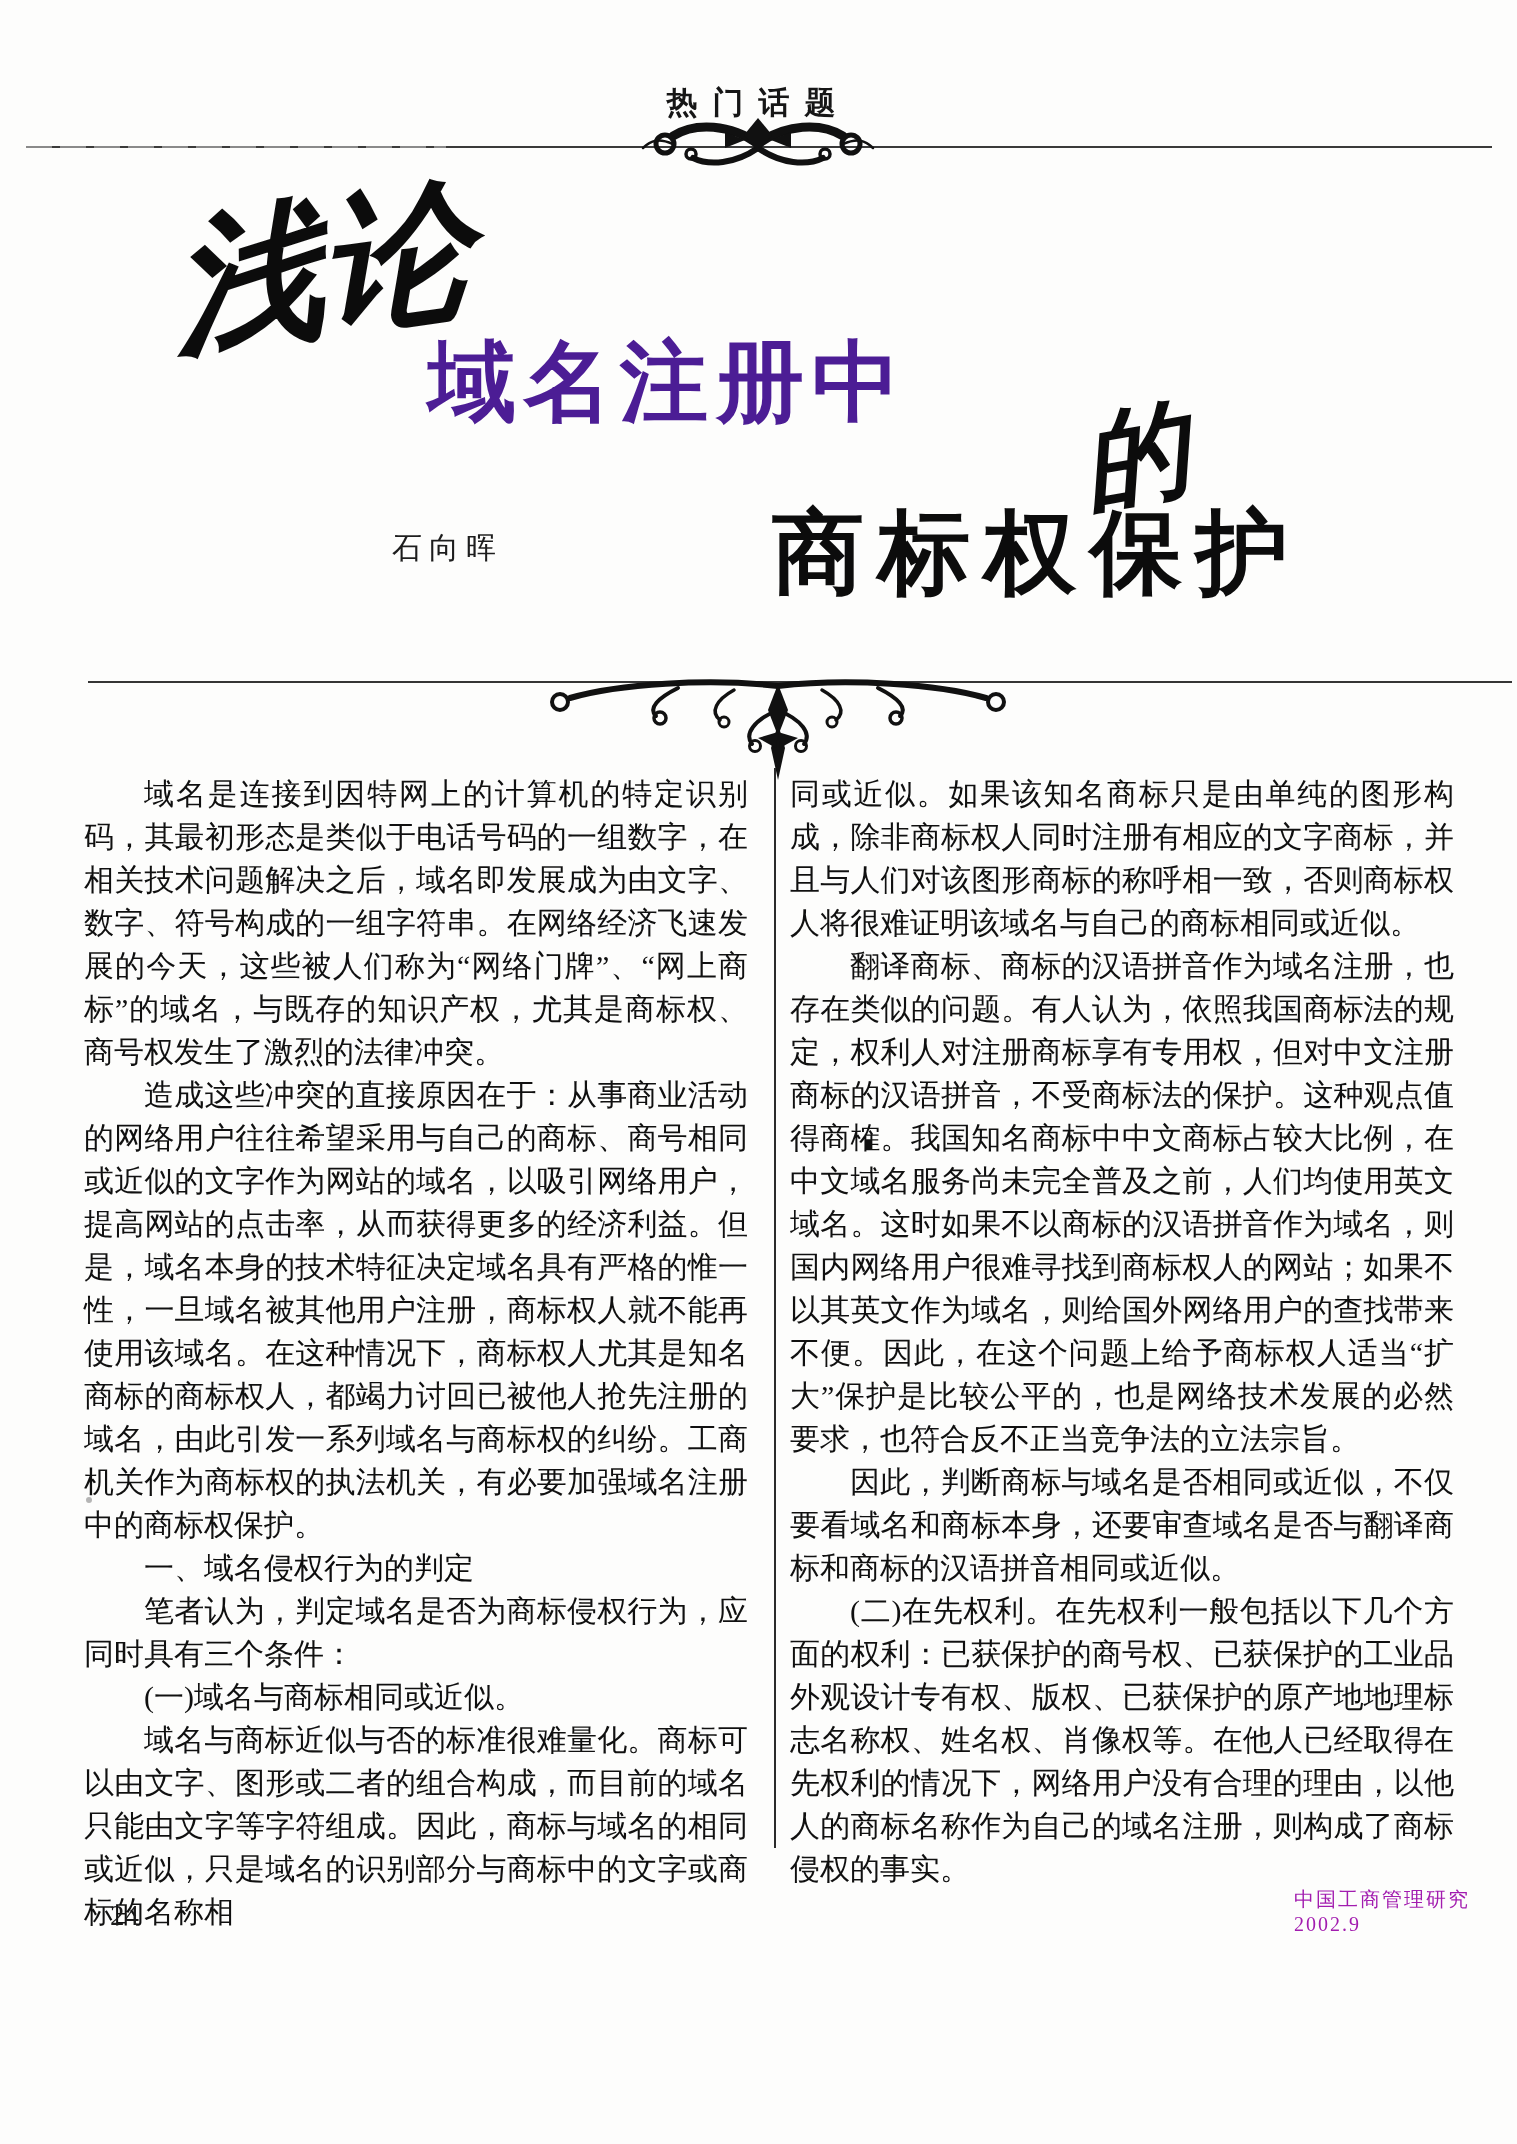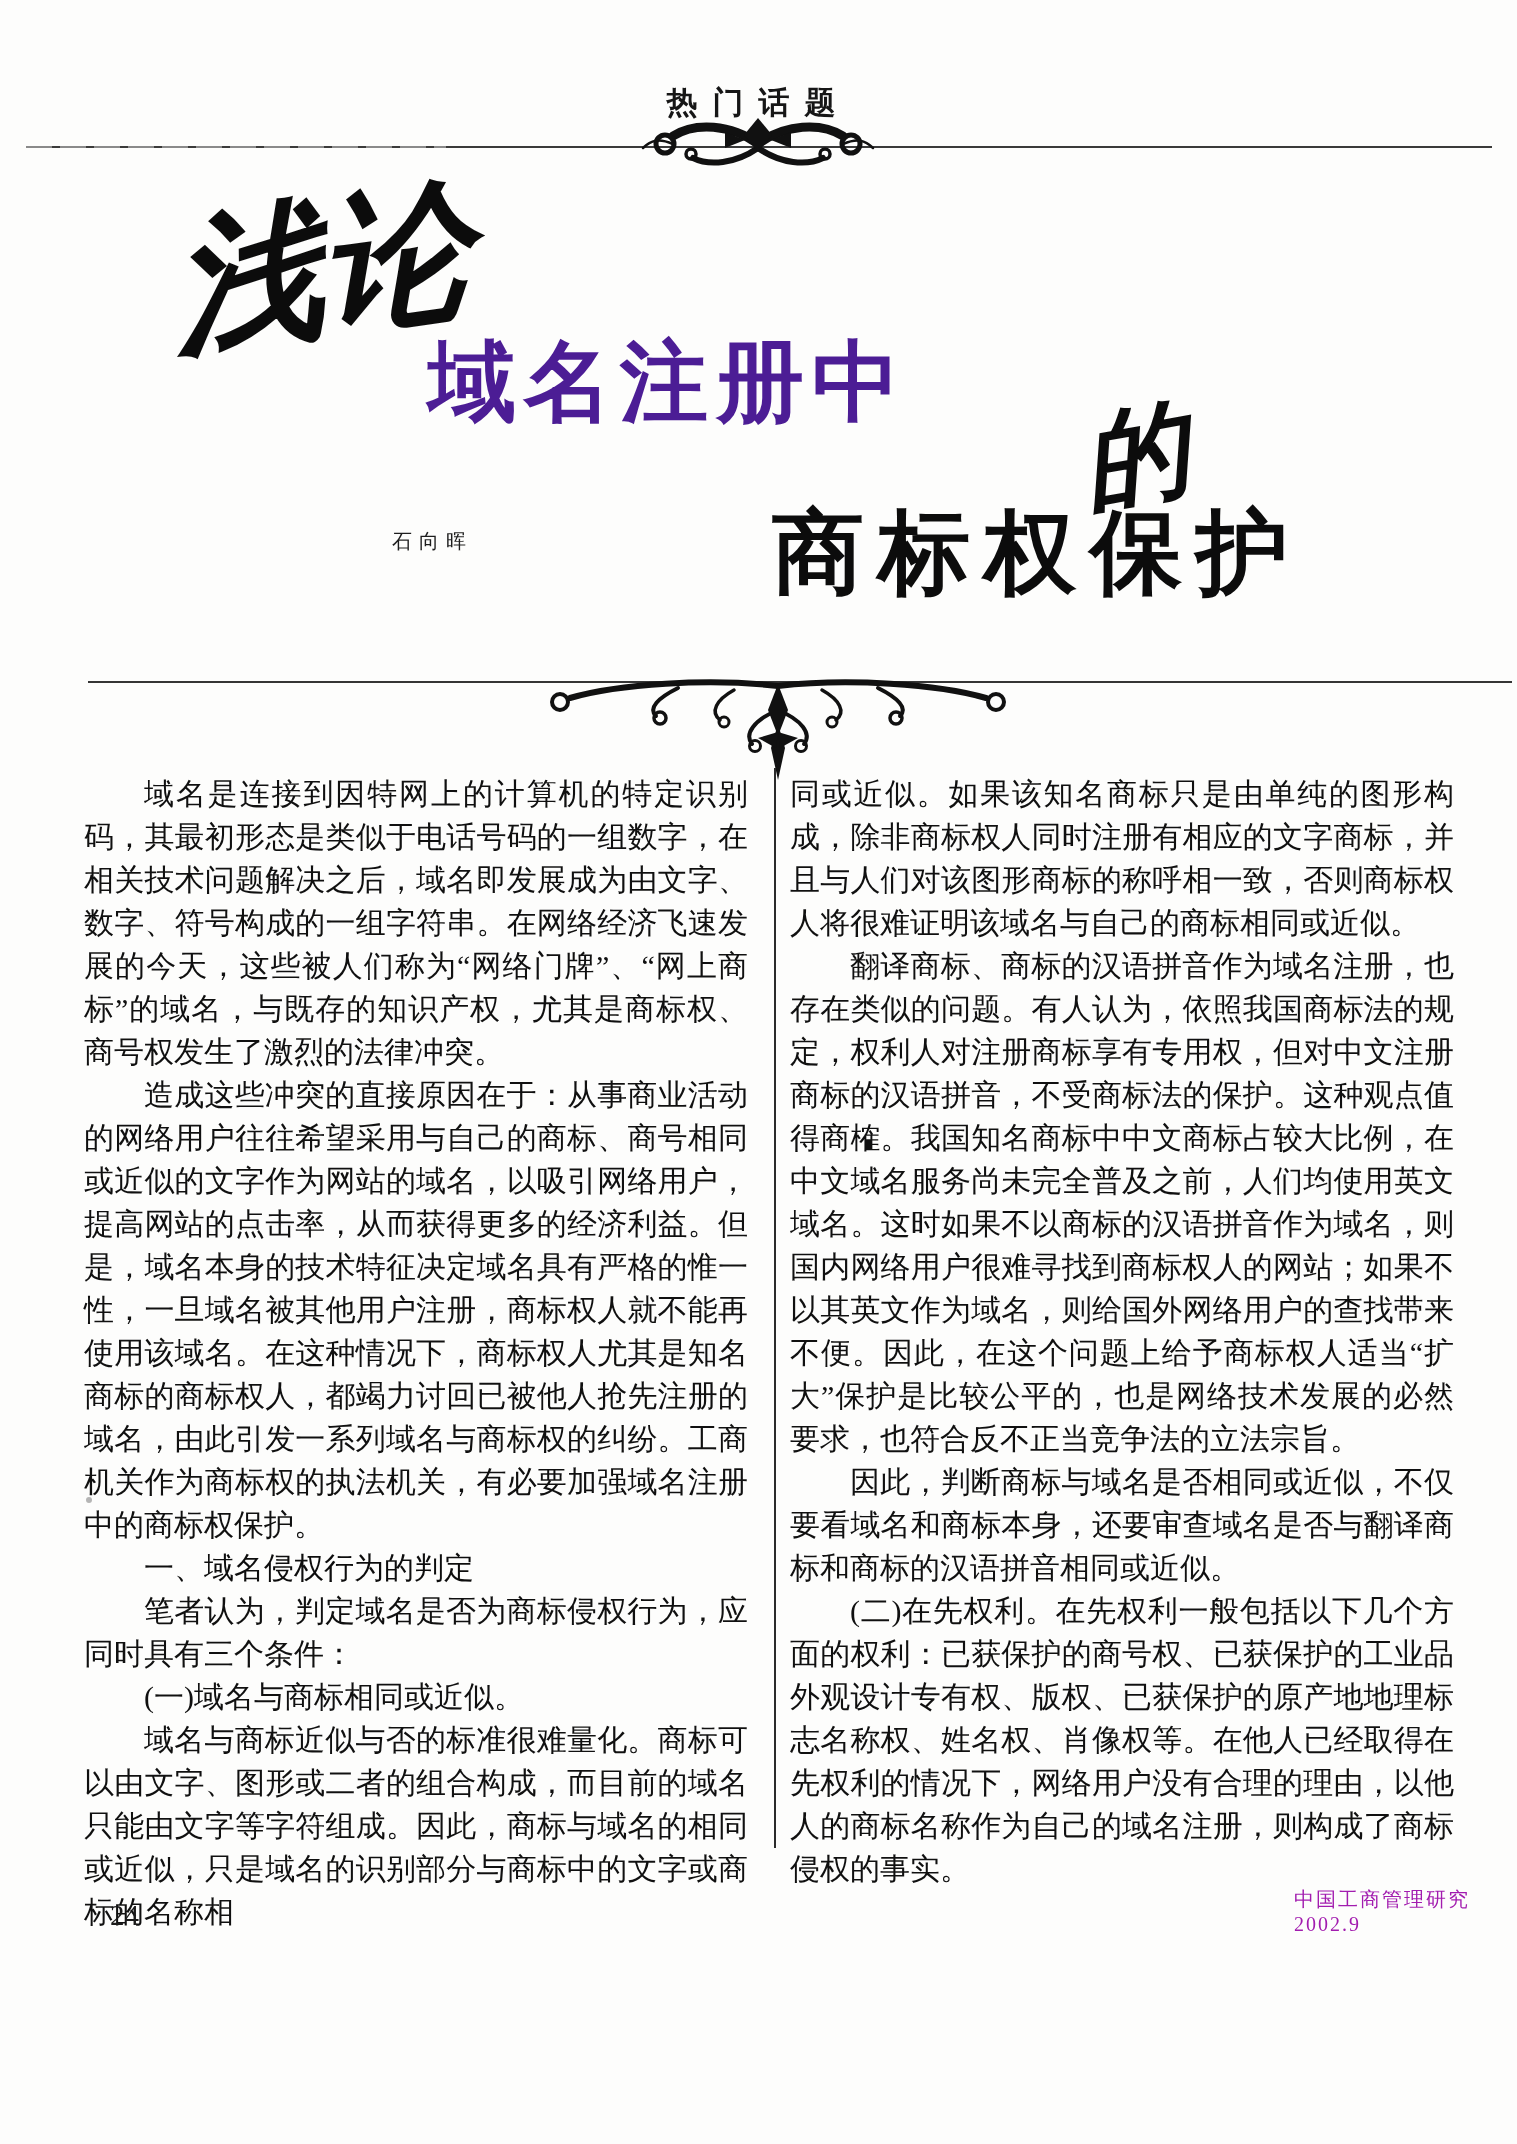--- a/index.html
+++ b/index.html
@@ -37,21 +37,21 @@
     font-family:"DejaVu Serif",serif;font-weight:bold;font-style:italic;
     font-size:106px;line-height:1;transform:rotate(-10deg);color:#0c0c0c;
   }
   .t-line2{
     position:absolute;left:772px;top:506px;
     font-family:"Liberation Sans",sans-serif;font-weight:bold;
     font-size:92px;line-height:1;letter-spacing:14px;color:#0c0c0c;text-align:center;
   }
   .t-author{
     position:absolute;left:392px;top:528px;
-    font-size:20px;letter-spacing:7px;color:#1d1d1d;
+    font-size:30px;letter-spacing:7px;color:#1d1d1d;
   }
   
   .rule-mid{position:absolute;top:681px;left:88px;width:1424px;height:0;
     border-top:2px solid #353535;}
   .ornament-bottom{position:absolute;top:676px;left:498px;}
   
   .col{
     position:absolute;top:772px;width:664px;
     font-size:30px;line-height:43px;text-align:justify;color:#101010;
   }

